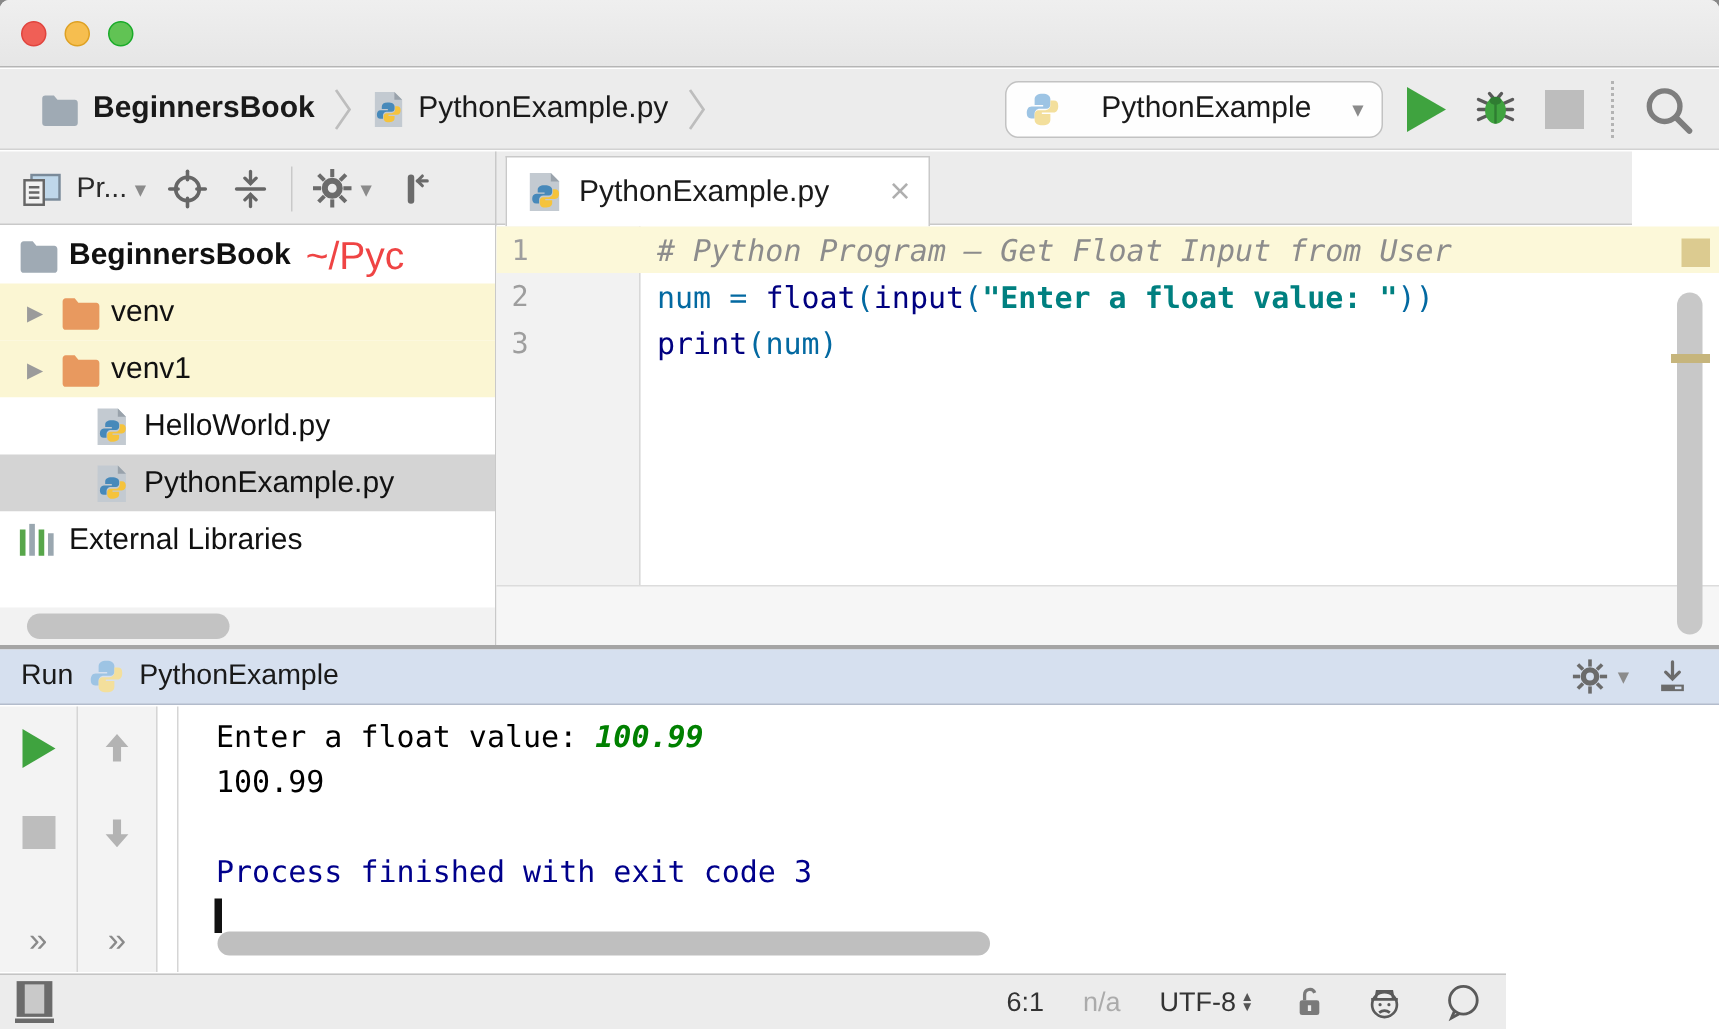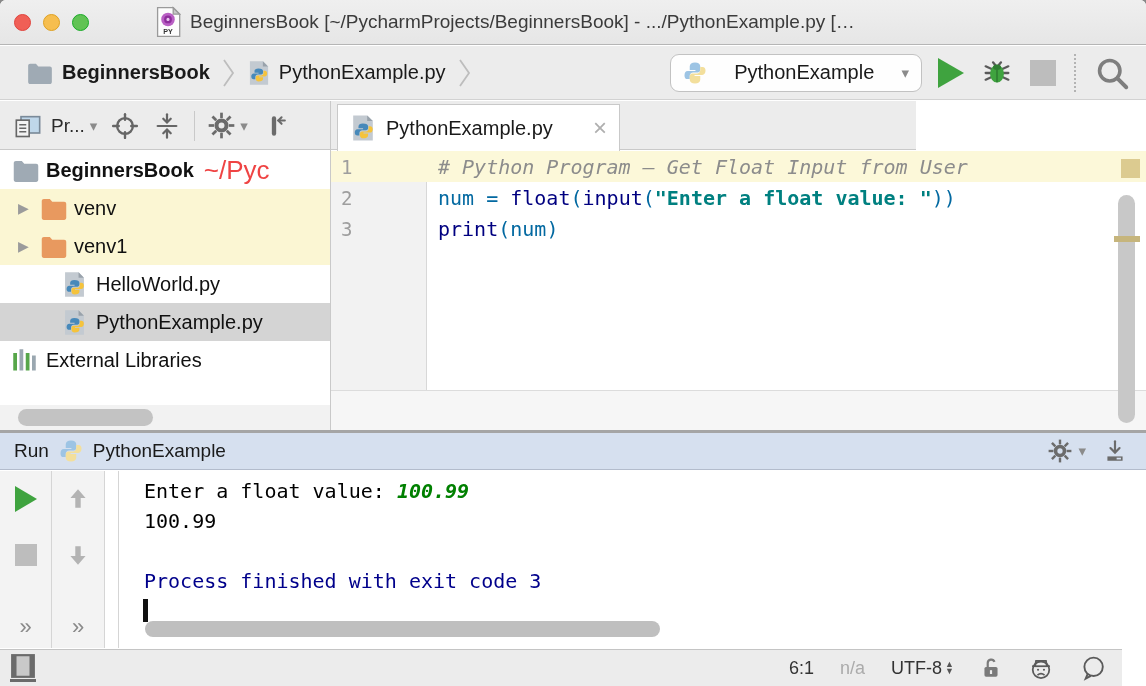--- a/index.html
+++ b/index.html
@@ -35,21 +35,21 @@
     border-radius:9px; display:flex; align-items:center; padding:0 12px; gap:10px; }
   .runconfig .lbl{ font-size:20px; color:#1A1A1A; flex:1; text-align:center; }
   .dd-caret{ color:#8B8B8B; font-size:15px; }
   .play-tri{ width:0; height:0; border-left:26px solid #3FA33F;
     border-top:15px solid transparent; border-bottom:15px solid transparent; }
   .stop-sq{ width:26px; height:26px; background:#BDBDBD; }
   .dot-sep{ height:38px; border-left:2px dotted #B3B3B3; margin:0 2px; }
   .ibtn{ display:inline-flex; align-items:center; justify-content:center; }
 
   
-  .band{ position:absolute; left:0; top:101px; width:916px; height:49px;
+  .band{ position:absolute; left:0; top:101px; width:1088px; height:49px;
     background:#ECECEC; border-bottom:1px solid #C9C9C9; }
   .proj-toolbar{ position:absolute; left:0; top:0; width:330px; height:49px;
     display:flex; align-items:center; gap:13px; padding-left:14px; }
   .proj-tab-lbl{ font-size:19px; color:#2A2A2A; margin-left:-4px; }
   .vsep{ width:1px; height:30px; background:#C9C9C9; }
   .tab{ position:absolute; left:337px; top:3px; height:47px; width:283px;
     background:#FFFFFF; border:1px solid #C9C9C9; border-bottom:none;
     display:flex; align-items:center; gap:10px; padding:0 12px; }
   .tab-lbl{ font-size:20px; color:#1A1A1A; flex:1; }
   .tab-close{ color:#AFAFAF; font-size:24px; line-height:20px; }
@@ -108,21 +108,21 @@
   .console{ position:absolute; left:118px; top:0; width:1028px; height:177px; border-left:1px solid #D5D5D5;
     padding:8px 0 0 25px; font-family:"DejaVu Sans Mono", monospace; font-size:20px; }
   .con-line{ height:30px; white-space:pre; }
   .cs-plain{ color:#000; }
   .cs-input{ color:#008000; font-style:italic; font-weight:bold; }
   .cs-system{ color:#00008B; }
   .caret{ position:absolute; left:25px; top:128px; width:5px; height:23px; background:#111; }
   .con-hscroll{ position:absolute; left:27px; top:150px; width:515px; height:16px; background:#BFBFBF; border-radius:8px; }
 
   
-  .statusbar{ position:absolute; left:0; top:649px; width:1122px; height:37px;
+  .statusbar{ position:absolute; left:0; top:649px; width:1004px; height:37px;
     background:#ECECEC; border-top:1px solid #C4C4C4;
     display:flex; align-items:center; padding:0 16px 0 10px; }
   .sb-left{ display:flex; flex-direction:column; align-items:center; }
   .sb-underline{ width:26px; height:3px; background:#6B6B6B; margin-top:1px; }
   .sb-right{ margin-left:auto; display:flex; align-items:center; gap:26px; }
   .sb-item{ font-size:18px; color:#333; display:flex; align-items:center; }
   .sb-item.dim{ color:#ABABAB; }
   .sort-arrows{ display:inline-flex; flex-direction:column; margin-left:3px; line-height:7px; }
   .sort-arrows span{ font-size:9px; color:#555; }
 
@@ -131,35 +131,20 @@
 </head>
 <body>
 
 <div class="window">
 
   <div class="titlebar">
     <div class="traffic">
       <span class="tl red"></span>
       <span class="tl yellow"></span>
       <span class="tl green"></span>
-    </div>
-    <div class="title-wrap">
-      <span>
-        <svg width="26" height="32" viewBox="0 0 20 24">
-          <path d="M2 1h12l5 5v17H2z" fill="#FDFDFD" stroke="#9A9A9A"></path>
-          <path d="M14 1l5 5h-5z" fill="#C9C9C9" stroke="#9A9A9A"></path>
-          <g>
-            <circle cx="10" cy="10" r="5.2" fill="#B95FC4"></circle>
-            <circle cx="10" cy="10" r="3" fill="#8E2E9C"></circle>
-            <circle cx="10" cy="10" r="1.2" fill="#E9C7EF"></circle>
-          </g>
-          <text x="10" y="21.5" font-size="5.5" text-anchor="middle" fill="#333" font-family="Liberation Sans, sans-serif" font-weight="bold">PY</text>
-        </svg>
-      </span>
-      <span class="title-text">BeginnersBook [~/PycharmProjects/BeginnersBook] - .../PythonExample.py […</span>
     </div>
   </div>
 
   <div class="toolbar">
     <div class="crumbs">
       <span>
         <svg width="28" height="22" viewBox="0 0 16 13">
             <path d="M1 2.2C1 1.5 1.5 1 2.2 1h3.4l1.4 1.7h6.8c.7 0 1.2.5 1.2 1.2v7.9c0 .7-.5 1.2-1.2 1.2H2.2C1.5 13 1 12.5 1 11.8z" fill="#9FAAB4"></path>
           </svg>
       </span>

